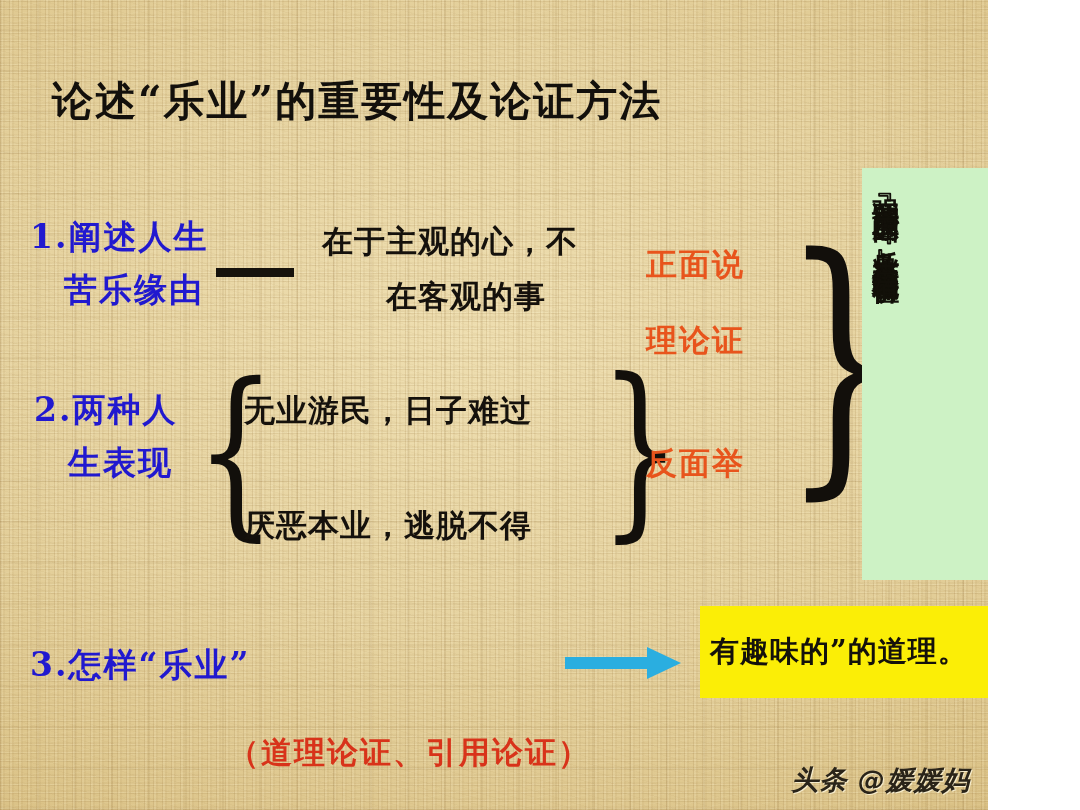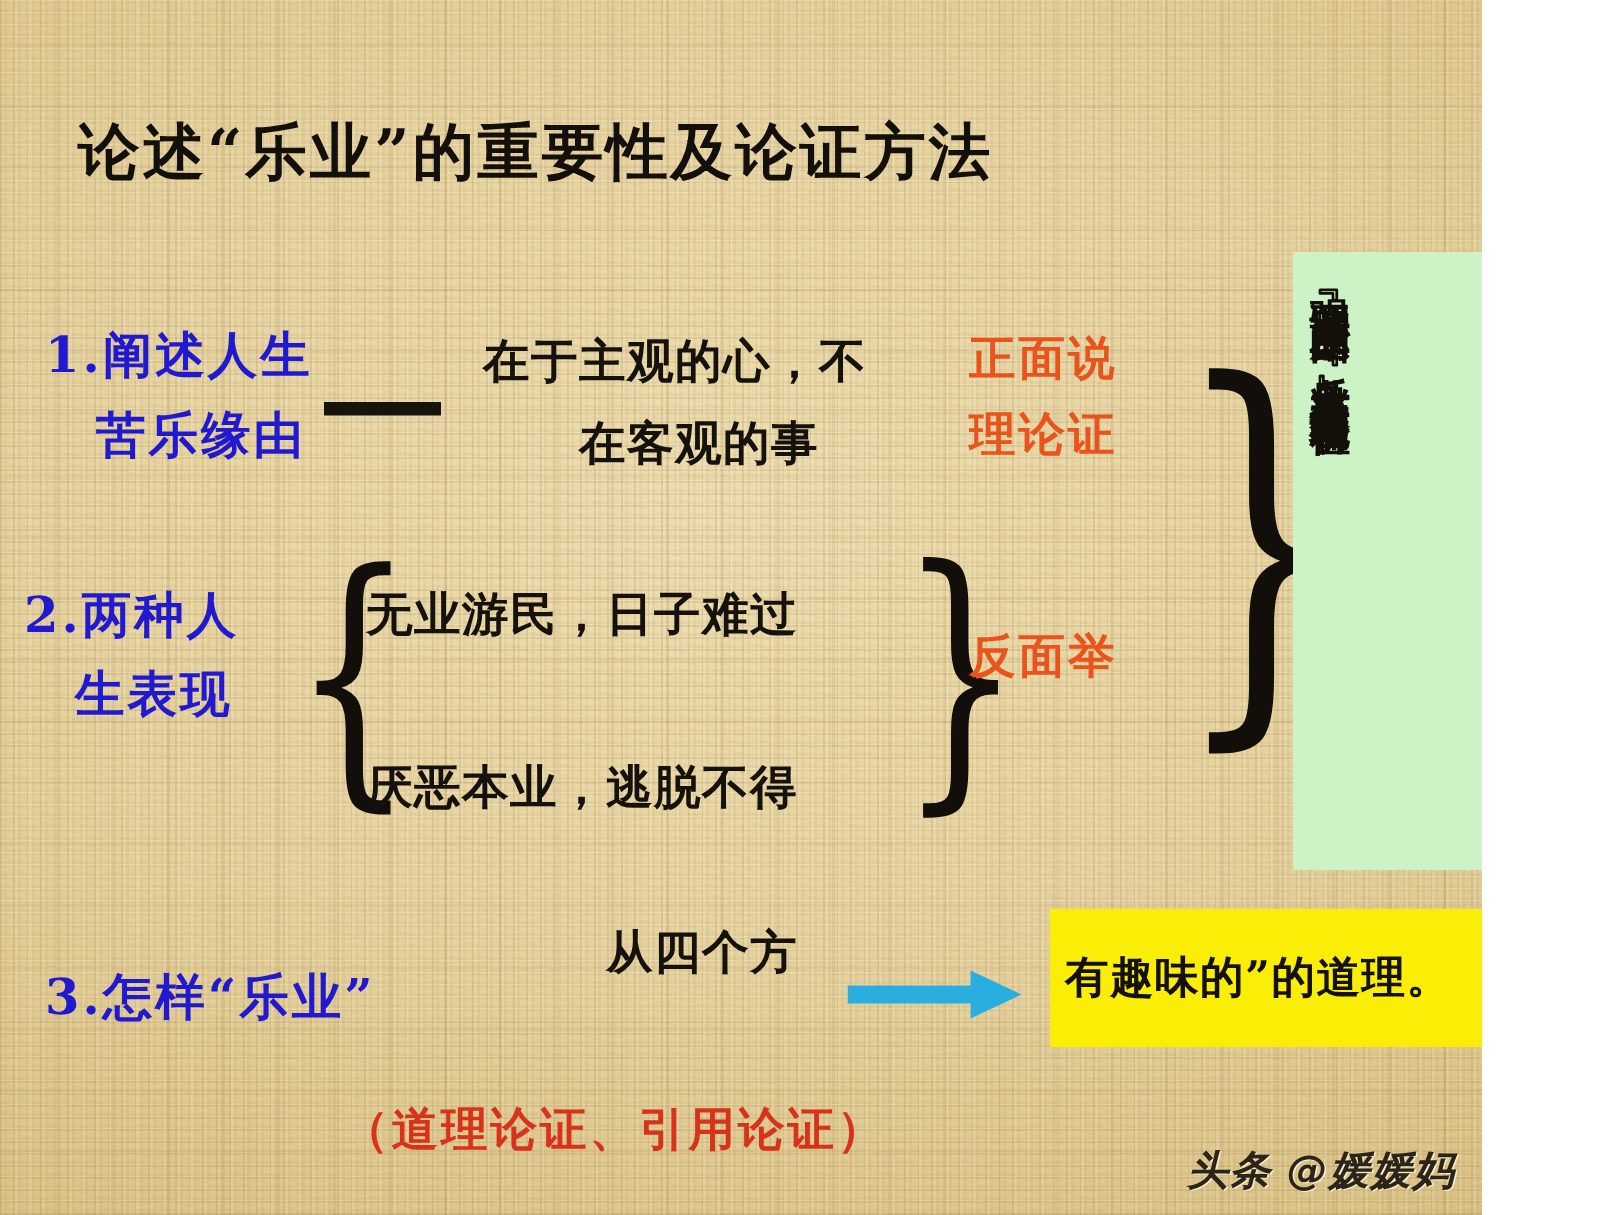--- a/index.html
+++ b/index.html
@@ -96,21 +96,21 @@
   .orange-label {
     font-family: "DejaVu Serif", "Liberation Serif", serif;
     font-size: 31px;
     font-weight: bold;
     color: #e8541c;
     letter-spacing: 2px;
     line-height: 1.66;
     white-space: nowrap;
     z-index: 5;
   }
-  .orange-label span { display: block; }
+  .orange-label span { display: block; margin-top: 25px; }
 
   #bottom-note {
     font-family: "DejaVu Serif", "Liberation Serif", serif;
     font-size: 31px;
     font-weight: bold;
     color: #d8331a;
     letter-spacing: 2px;
     white-space: nowrap;
     z-index: 5;
   }
@@ -226,21 +226,21 @@
   <div class="abs body-text" style="left:322px; top:214px;">
     <span>在于主观的心，不</span>
     <span class="ind">在客观的事</span>
   </div>
 
   <div class="abs orange-label" style="left:646px; top:214px;">
     <span>正面说</span>
     <span>理论证</span>
   </div>
 
-  <div class="abs blue-head" style="left:16px; top:383px;">
+  <div class="abs blue-head" style="left:34px; top:383px;">
     <span>2.</span><span>两种人</span>
     <span class="l2">生表现</span>
   </div>
 
   <div class="abs brace" id="brace-item2-left">{</div>
 
   <div class="abs body-text" style="left:244px; top:383px;">无业游民，日子难过</div>
   <div class="abs body-text" style="left:244px; top:498px;">厌恶本业，逃脱不得</div>
 
   <div class="abs brace" id="brace-item2-right">}</div>
@@ -253,21 +253,20 @@
 
   <div class="abs" id="green-box">
     <div class="vtext">强调要『乐业』的原因：『乐业』才是人生更高的境界和价值。</div>
   </div>
 
   <div class="abs blue-head" style="left:30px; top:638px;">
     <span>3.</span><span>怎样“乐业”</span>
   </div>
 
   <div class="abs body-text" style="left:404px; top:612px; line-height:1.52;">
-    <span>从四个方</span>
   </div>
 
   <svg class="abs" id="arrow" viewBox="0 0 116 34">
     <path d="M0,11 L82,11 L82,1 L116,17 L82,33 L82,23 L0,23 Z" fill="#2aaee0"></path>
   </svg>
 
   <div class="abs" id="yellow-box">
     <div class="yline">有趣味的”的道理。</div>
   </div>
 

